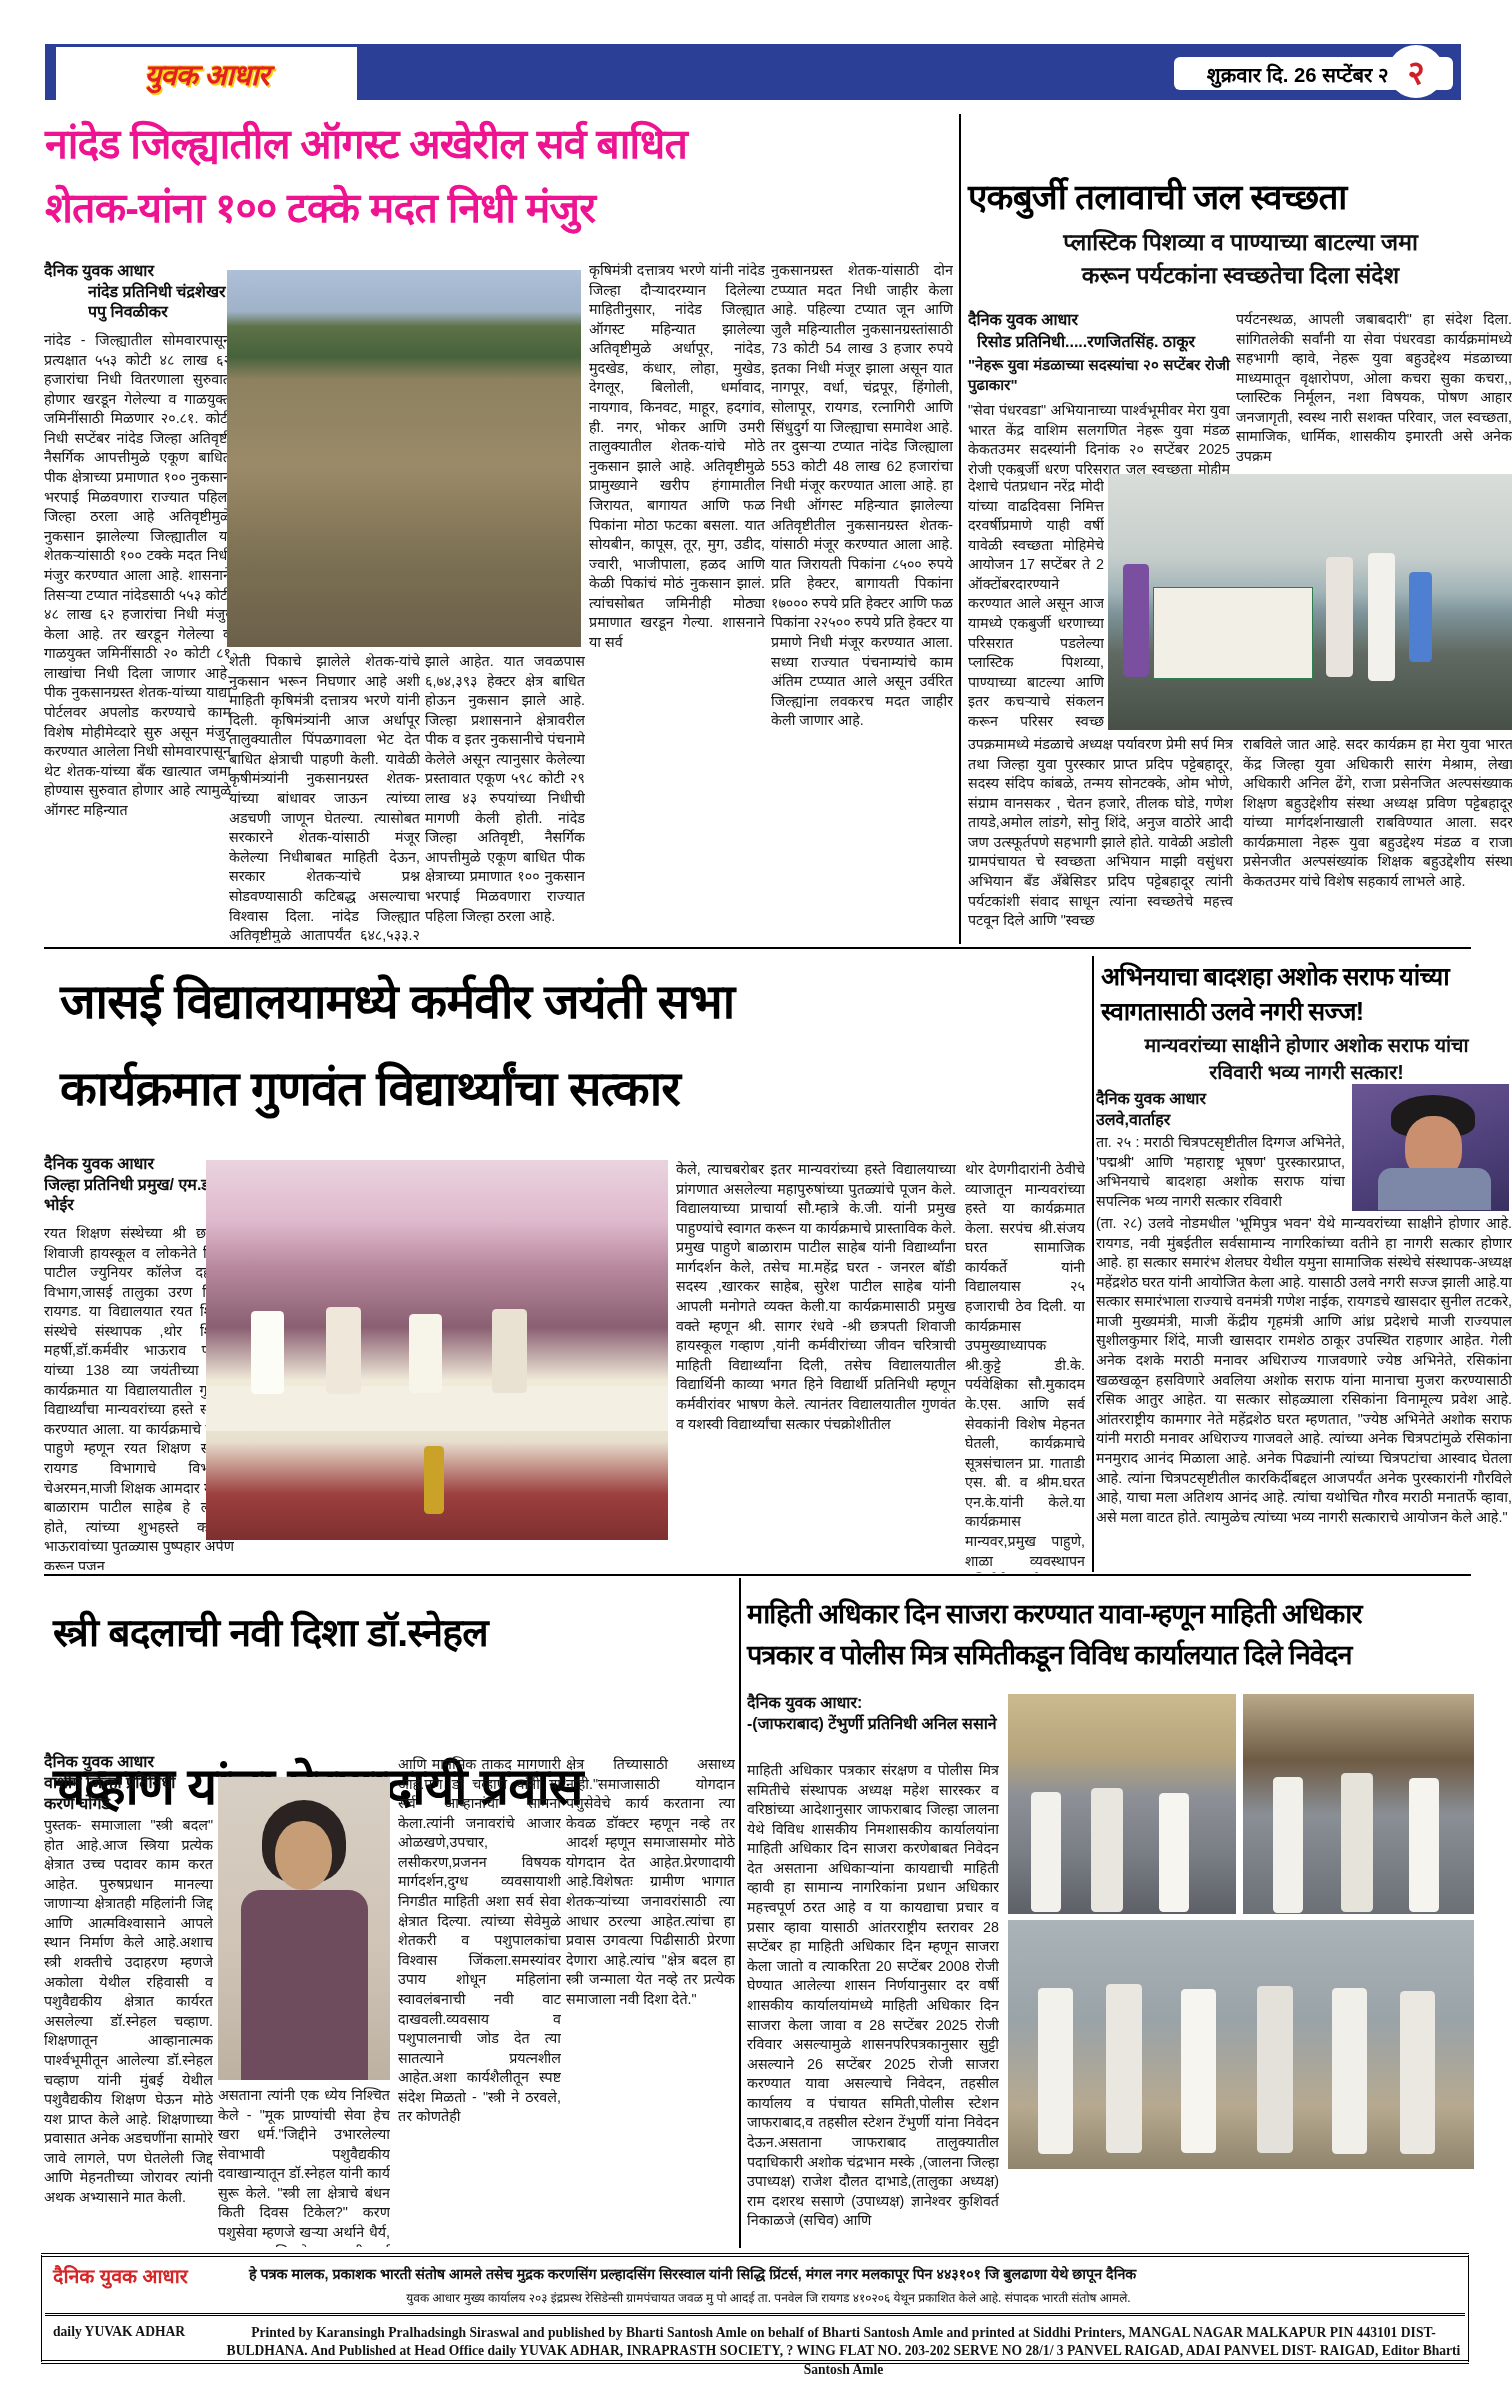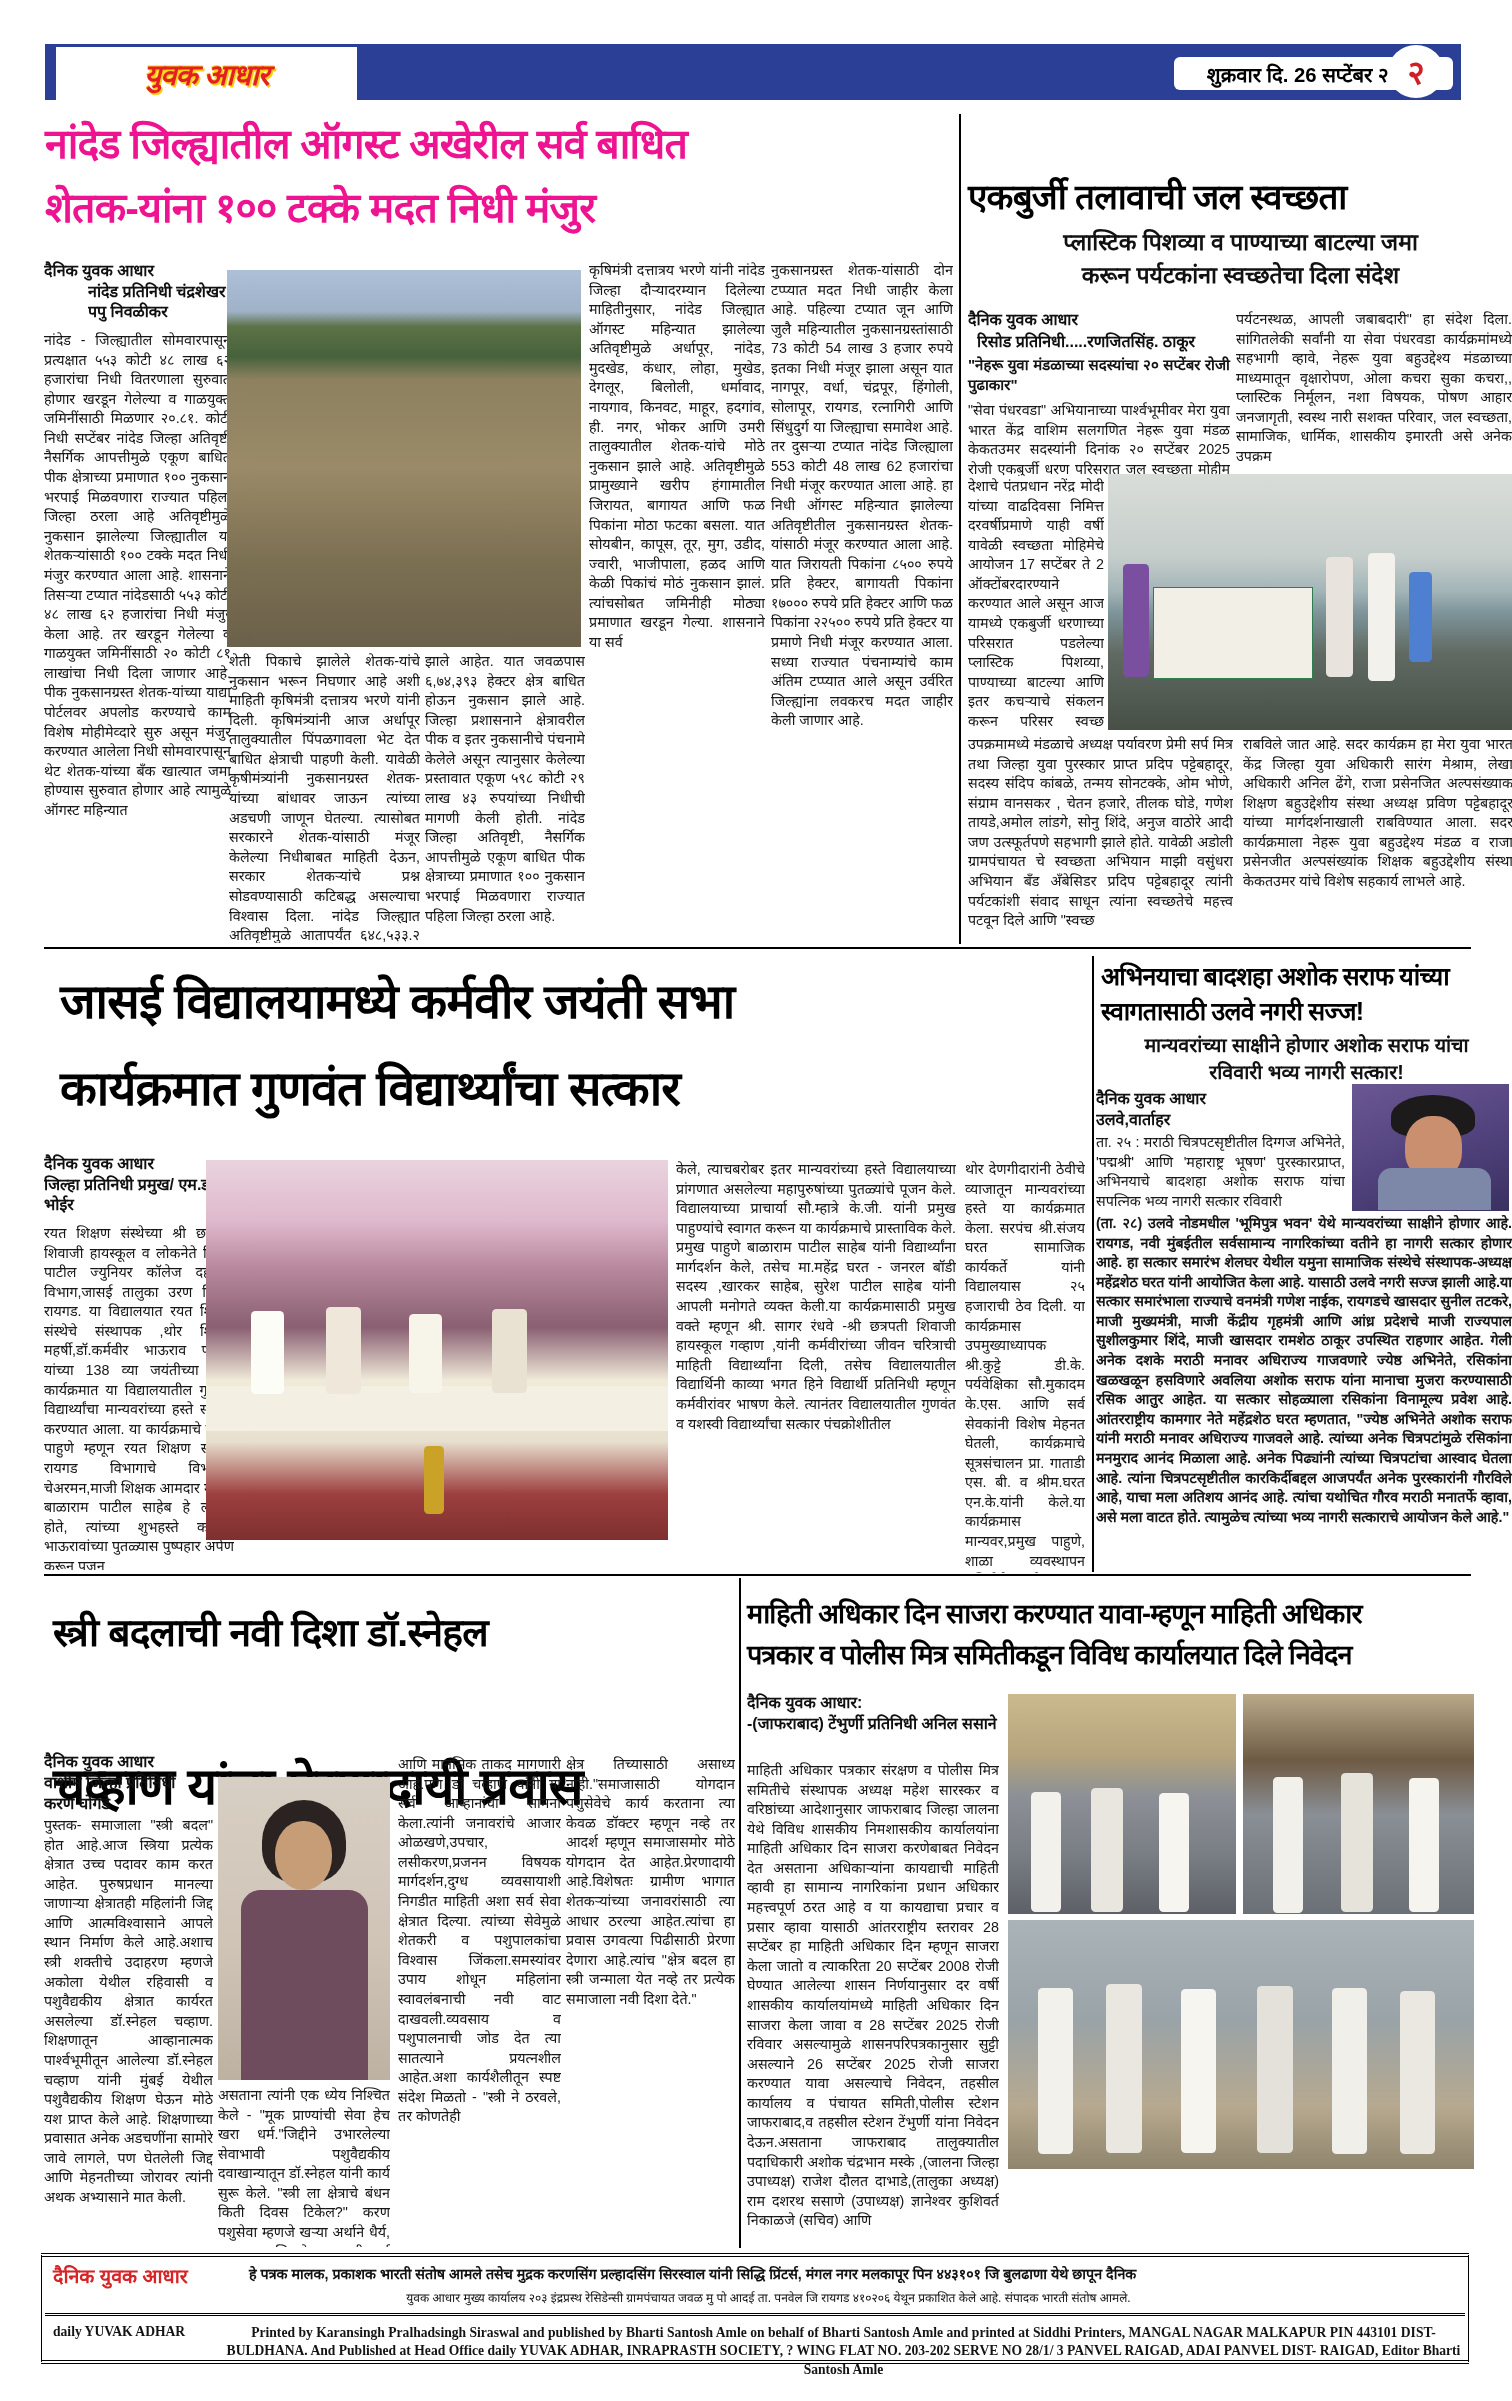--- a/index.html
+++ b/index.html
@@ -69,21 +69,21 @@
   #a4-hl2{left:1101px;top:994px;width:411px;font-size:25px;line-height:35px;}
   #a4-sub1{left:1101px;top:1032px;width:411px;font-size:19.6px;line-height:27px;}
   #a4-sub2{left:1101px;top:1059px;width:411px;font-size:19.6px;line-height:27px;}
   #a4-byl1{left:1096px;top:1089px;width:249px;}
   #a4-byl2{left:1096px;top:1110px;width:249px;}
   #a4-lead{left:1096px;top:1133px;width:249px;height:78px;}
   #a4-photo{left:1352px;top:1084px;width:157px;height:127px;background:linear-gradient(160deg,#6a5794 0%,#50417c 55%,#3a3060 100%);}
   #a4-face{left:53px;top:32px;width:57px;height:63px;background:#c98f6e;border-radius:46% 46% 42% 42%;}
   #a4-hair{left:39px;top:10.5px;width:84px;height:42px;background:#1d1a1c;border-radius:50% 50% 30% 30%;}
   #a4-shirt{left:25.6px;top:84px;width:113px;height:42px;background:#7d88a8;border-radius:13.6px 13.6px 0 0;}
-  #a4-body{left:1096px;top:1214px;width:416px;height:358px;font-weight:bold;}
+  #a4-body{left:1096px;top:1214px;width:416px;height:358px;}
   
   #a5-hl1{left:53px;top:1599px;width:655px;font-size:39px;line-height:68px;}
   #a5-hl2{left:53px;top:1753px;width:655px;font-size:51px;line-height:68px;}
   #a5-byl1{left:44px;top:1752px;width:169px;}
   #a5-byl2{left:44px;top:1773px;width:169px;}
   #a5-byl3{left:44px;top:1794px;width:169px;}
   #a5-c1{left:44px;top:1816px;width:169px;height:431px;}
   #a5-photo{left:218px;top:1777px;width:172px;height:303px;background:linear-gradient(180deg,#d8cfc4 0%,#cfc4b6 55%,#bdb2a2 100%);}
   #a5-hair{left:44px;top:22.6px;width:84px;height:83px;background:#2a2321;border-radius:50% 50% 40% 40%;}
   #a5-face{left:57px;top:44px;width:57px;height:69px;background:#c79d78;border-radius:48%;}

